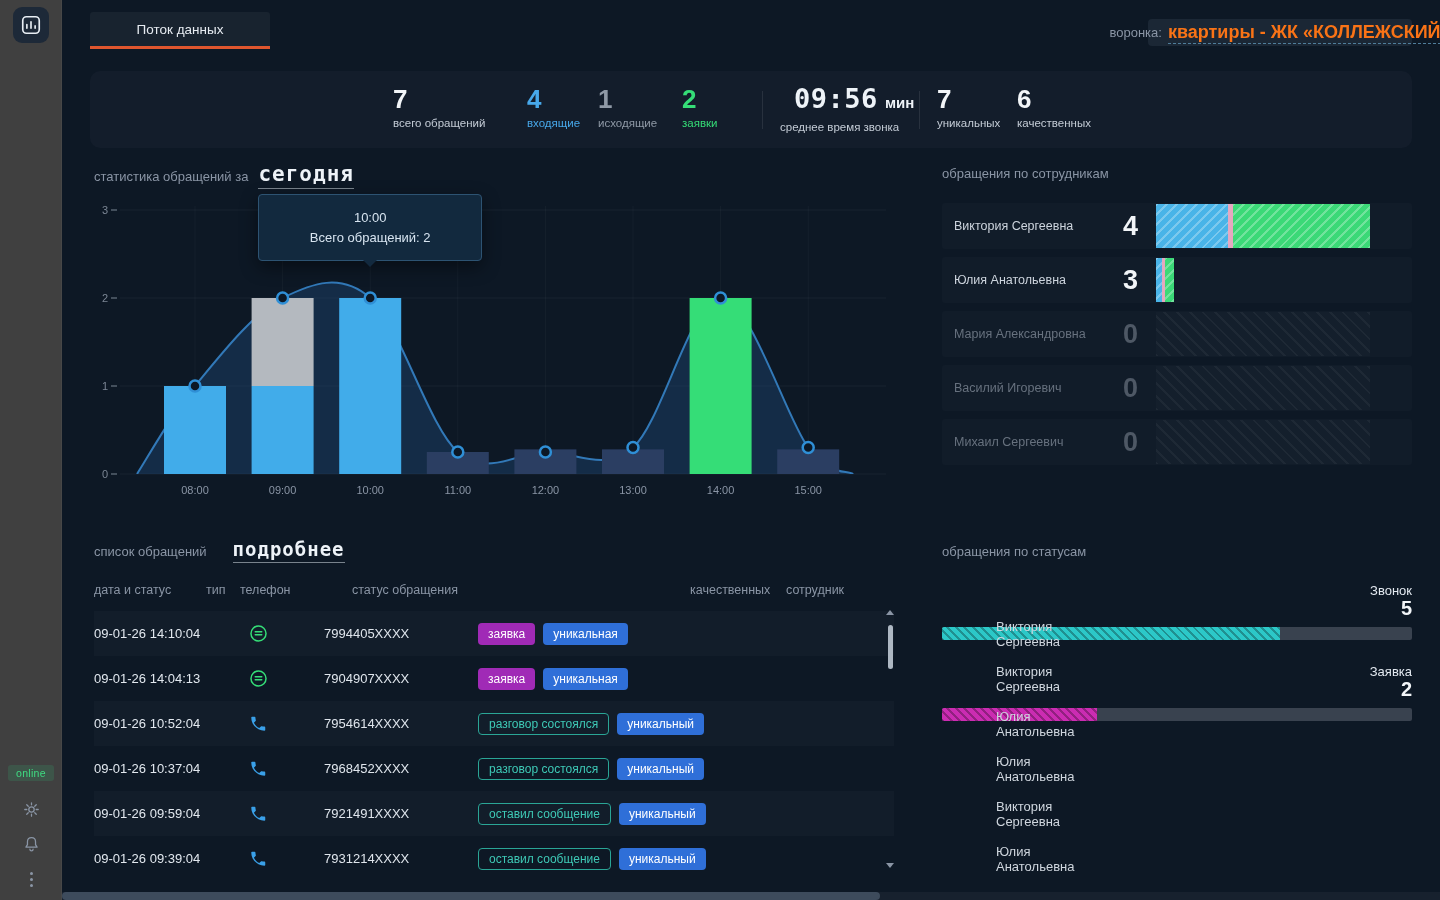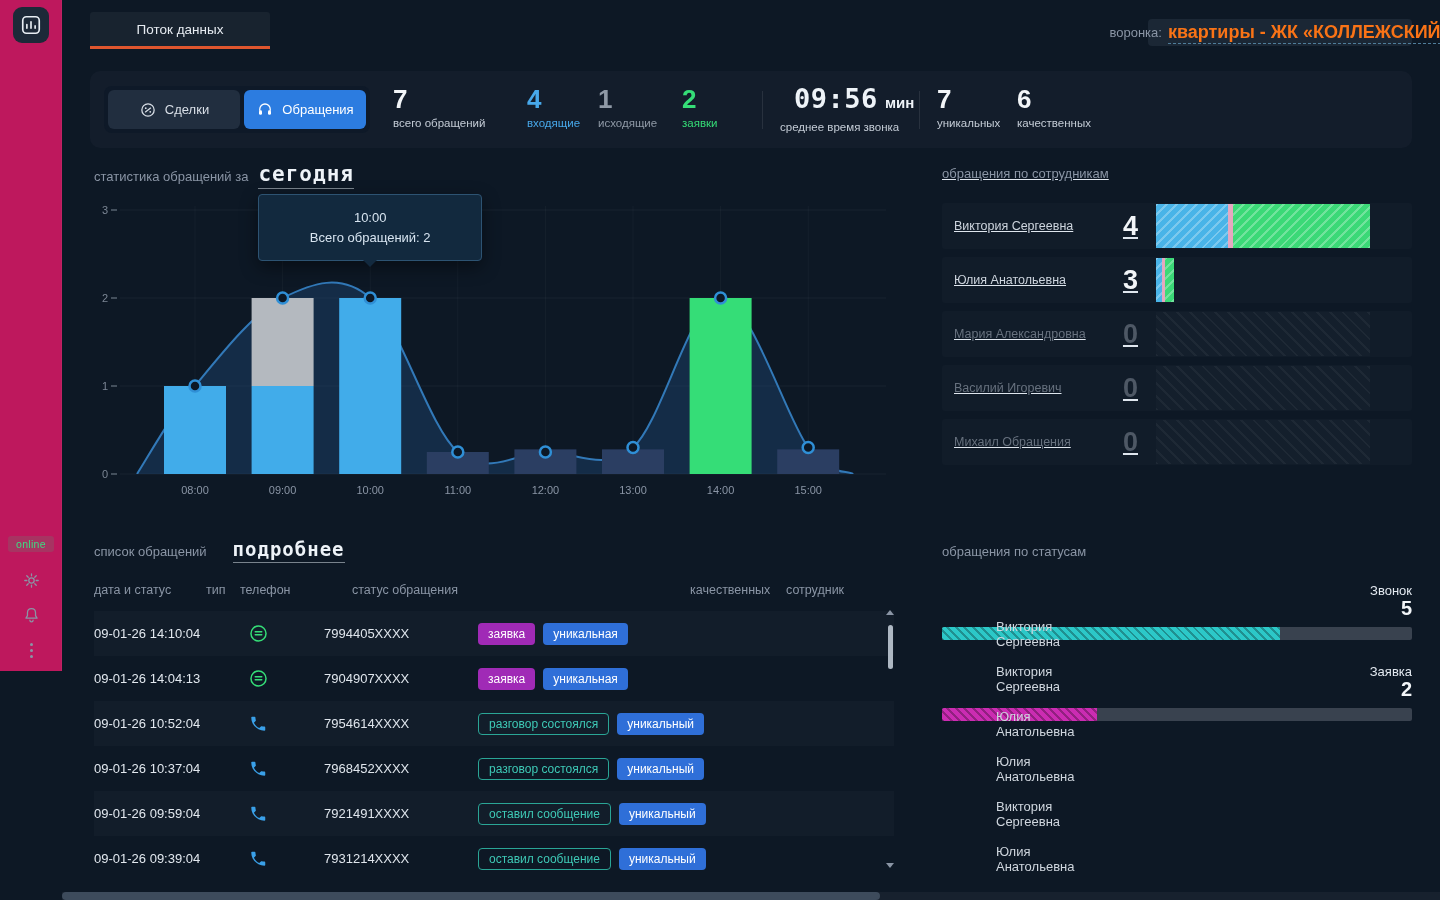--- a/index.html
+++ b/index.html
@@ -7,21 +7,21 @@
   body {
     background:#0d1825;
     font-family:"Liberation Sans", sans-serif;
     color:#dfe6ee;
     overflow:hidden;
     position:relative;
   }
   .app { position:absolute; inset:0; }
 
   
-  .sidebar { position:absolute; left:0; top:0; width:62px; height:671px; background:#be185d; border-right:1px solid rgba(255,255,255,0.04); z-index:10;}
+  .sidebar { position:absolute; left:0; top:0; width:62px; height:900px; background:#404040; border-right:1px solid rgba(255,255,255,0.04); z-index:10;}
   .side-tile { position:absolute; left:13px; top:7px; width:36px; height:36px; background:#1d2938; border-radius:9px; display:flex; align-items:center; justify-content:center; cursor:pointer;}
   .side-bottom { position:absolute; left:0; bottom:10px; width:62px; display:flex; flex-direction:column; align-items:center; gap:13px;}
   .online-badge { background:rgba(52,199,123,0.16); color:#3fdc82; font-size:10.5px; padding:2px 8px; border-radius:3px; letter-spacing:.3px; margin-bottom:4px;}
   .side-icon { width:22px; height:22px; display:flex; align-items:center; justify-content:center; cursor:pointer;}
   .dots { flex-direction:column; gap:3px; }
   .dots i { width:3px; height:3px; border-radius:50%; background:#8a95a5; display:block;}
 
   
   .tab { position:absolute; left:90px; top:12px; width:180px; height:37px; background:#18232f; border-bottom:3px solid #e0562e; border-radius:3px 3px 0 0; display:flex; align-items:center; justify-content:center; font-size:13.5px; color:#e6ebf1; cursor:pointer; }
   .funnel { position:absolute; left:1148px; top:19px; width:264px; height:27px; background:#1b2735; border-radius:4px; display:flex; align-items:center; justify-content:center; gap:6px; cursor:pointer;}
@@ -51,21 +51,21 @@
 
   
   .chart-title { position:absolute; left:94px; top:162px; display:flex; align-items:baseline; gap:10px;}
   .muted { color:#8a95a5; font-size:13px; }
   .period { font-family:"DejaVu Sans Mono", monospace; font-size:21px; font-weight:bold; letter-spacing:1px; color:#eef3f8; border-bottom:1px solid rgba(230,238,245,0.5); padding-bottom:2px; cursor:pointer;}
   .chart-wrap { position:absolute; left:94px; top:196px; width:800px; height:305px; }
   .tooltip { position:absolute; top:-2px; width:224px; background:rgba(19,42,64,0.96); border:1px solid #2d5372; border-radius:4px; padding:13px 0 12px; text-align:center; font-size:13px; color:#d7e4f0; line-height:20px; box-shadow:0 6px 18px rgba(0,0,0,0.45); z-index:5;}
   .tooltip::after { content:""; position:absolute; left:50%; bottom:-7px; margin-left:-7px; border-left:7px solid transparent; border-right:7px solid transparent; border-top:7px solid #12293e;}
 
   
-  .employees { position:absolute; left:942px; top:166px; width:470px;text-decoration:underline; }
+  .employees { position:absolute; left:942px; top:166px; width:470px; }
   .panel-title { color:#8a95a5; font-size:13px; }
   .emp-rows { margin-top:22px; }
   .emp-row { height:46px; margin-bottom:8px; background:rgba(255,255,255,0.018); border-radius:3px; display:flex; align-items:center; padding-left:12px;}
   .emp-name { width:148px; font-size:12.5px; color:#cdd4dd; }
   .emp-count { width:36px; font-size:27px; font-weight:600; color:#f2f5f8; text-align:right;}
   .emp-bar { width:214px; height:44px; margin-left:18px; display:flex; overflow:hidden;}
   .emp-seg { height:100%; display:block; }
   .emp-bar--empty { background:
       repeating-linear-gradient(45deg, rgba(255,255,255,0.045) 0 2px, transparent 2px 9px),
       rgba(255,255,255,0.015); }
@@ -148,39 +148,20 @@
 
   <div class="tab">
     <span>Поток данных</span>
   </div>
   <div class="funnel">
     <span class="funnel-label">воронка:</span>
     <span class="funnel-value">квартиры - ЖК «КОЛЛЕЖСКИЙ»</span>
   </div>
 
   <section class="statsbar">
-    <div class="toggle">
-      <button class="btn-deals">
-        <svg width="18" height="18" viewBox="0 0 24 24">
-            <circle cx="12" cy="12" r="8.2" fill="none" stroke="#d9dfe7" stroke-width="1.7"></circle>
-            <path d="M8.6 14.6l6.8-5.2" stroke="#d9dfe7" stroke-width="1.7" stroke-linecap="round"></path>
-            <circle cx="9" cy="9.6" r="1.2" fill="#d9dfe7"></circle>
-            <circle cx="15" cy="14.4" r="1.2" fill="#d9dfe7"></circle>
-          </svg>
-        <span>Сделки</span>
-      </button>
-      <button class="btn-appeals">
-        <svg width="18" height="18" viewBox="0 0 24 24">
-            <path d="M5 13v-2a7 7 0 0 1 14 0v2" fill="none" stroke="#fff" stroke-width="1.7"></path>
-            <rect x="4" y="12.4" width="4" height="6" rx="1.8" fill="#fff"></rect>
-            <rect x="16" y="12.4" width="4" height="6" rx="1.8" fill="#fff"></rect>
-          </svg>
-        <span>Обращения</span>
-      </button>
-    </div>
     <div class="stat s-total">
       <div class="num">7</div>
         <div class="lbl">всего обращений</div>
     </div>
     <div class="stat s-incoming">
       <div class="num">4</div>
         <div class="lbl">входящие</div>
     </div>
     <div class="stat s-outgoing">
       <div class="num">1</div>
@@ -299,21 +280,21 @@
         <span class="emp-name">Мария Александровна</span>
         <span class="emp-count">0</span>
         <div class="emp-bar emp-bar--empty"></div>
       </div>
       <div class="emp-row emp-row--zero">
         <span class="emp-name">Василий Игоревич</span>
         <span class="emp-count">0</span>
         <div class="emp-bar emp-bar--empty"></div>
       </div>
       <div class="emp-row emp-row--zero">
-        <span class="emp-name">Михаил Обращения</span>
+        <span class="emp-name">Михаил Сергеевич</span>
         <span class="emp-count">0</span>
         <div class="emp-bar emp-bar--empty"></div>
       </div>
     </div>
   </section>
 
   <section class="statuses">
     <div class="panel-title">обращения по статусам</div>
     <div class="status-row">
       <div class="status-head">

